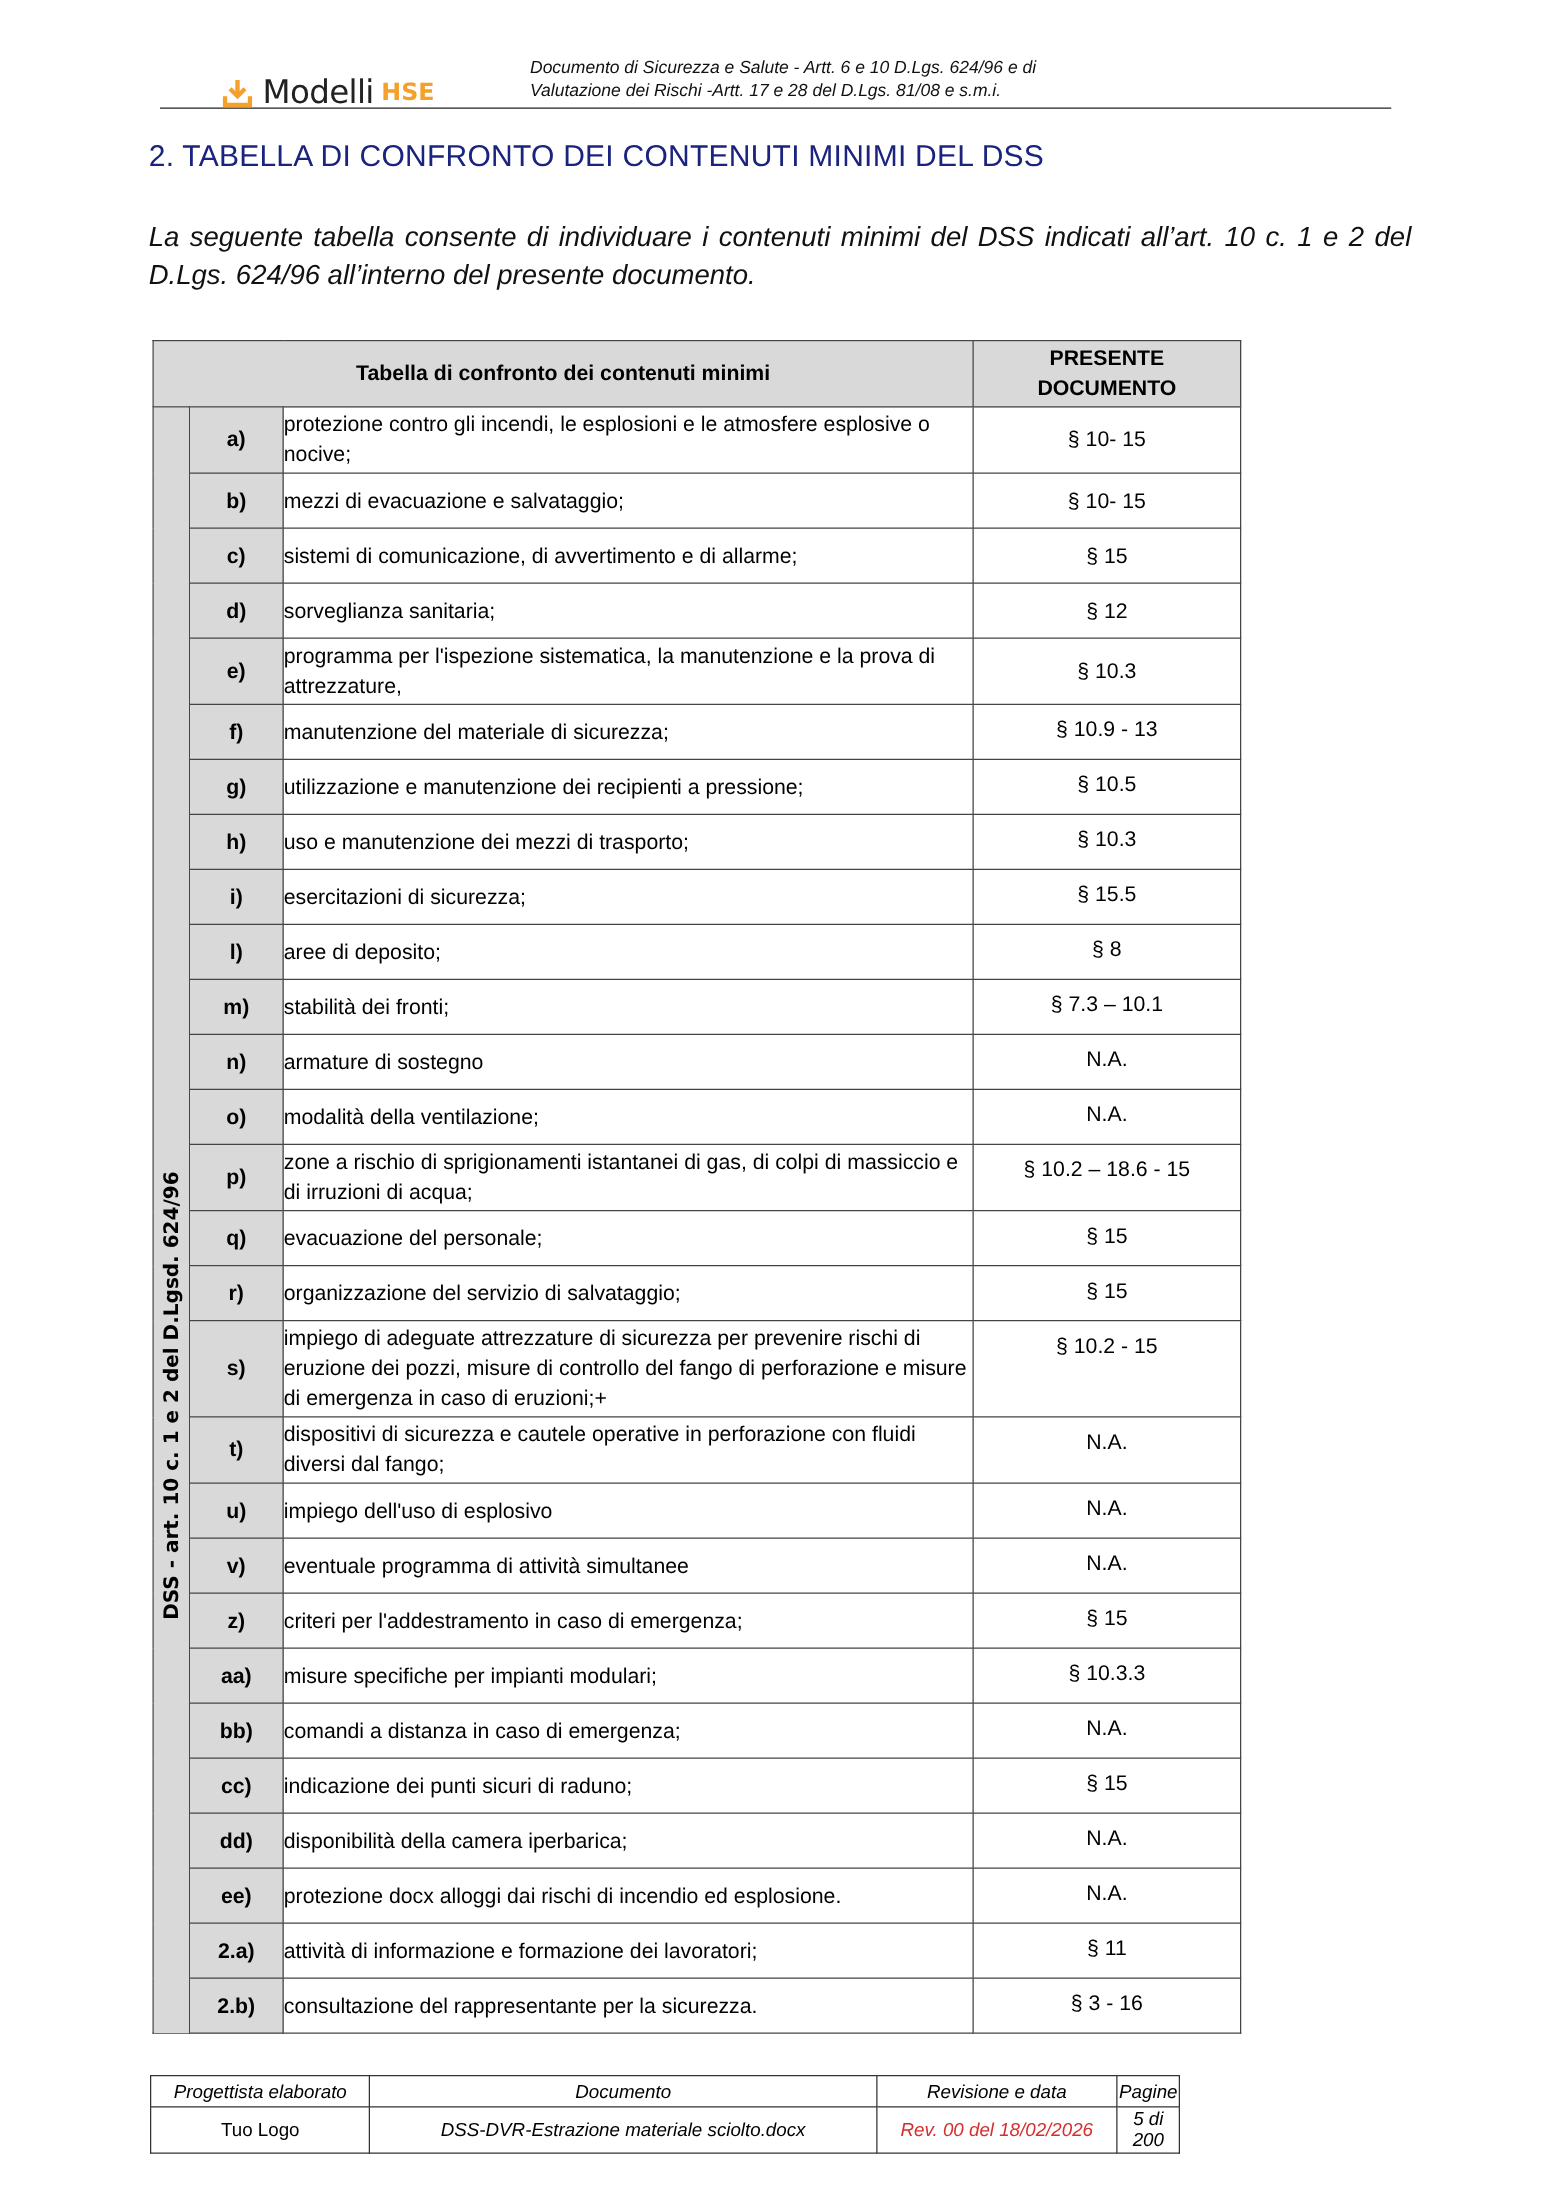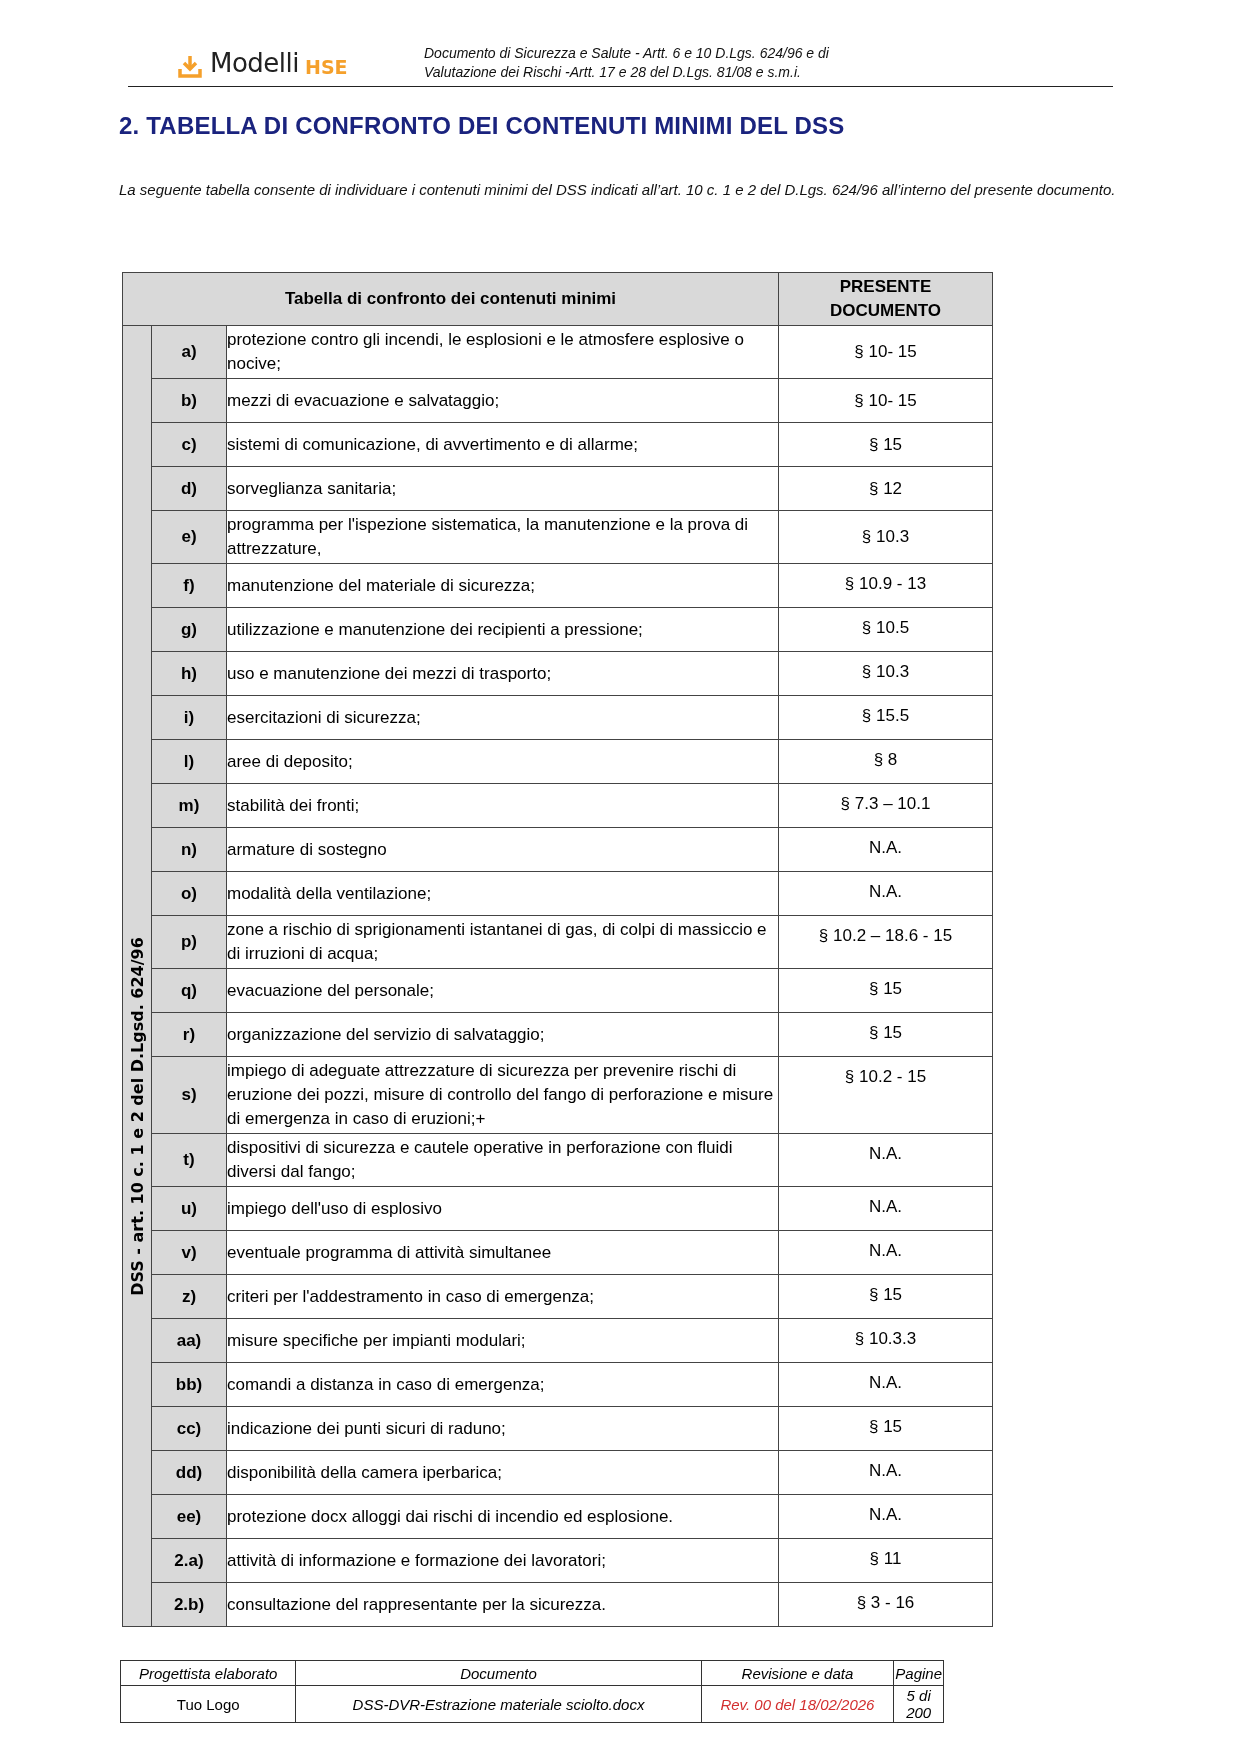--- a/index.html
+++ b/index.html
@@ -1,26 +1,26 @@
 <!DOCTYPE html>
 <html><head>
 <meta charset="utf-8">
 <style>
   html, body { margin: 0; padding: 0; background: #ffffff; }
   body { width: 1240px; height: 1754px; position: relative; font-family: "Liberation Sans", sans-serif; color: #000; overflow: hidden; }
 
   .header { position: absolute; left: 128px; top: 40px; width: 985px; height: 46px; border-bottom: 1.5px solid #222; }
-  .logo { position: absolute; left: 50px; top: 8px; display: flex; align-items: flex-end; }
+  .logo { position: absolute; left: 50px; top: 19px; display: flex; align-items: center; }
   .logo-icon { width: 24px; height: 24px; margin-right: 8px; }
   .logo-text { font-family: "DejaVu Sans", sans-serif; font-size: 26px; color: #222; letter-spacing: -0.5px; }
   .logo-hse { font-family: "DejaVu Sans", sans-serif; font-size: 19px; font-weight: bold; color: #f5a02b; margin-left: 6px; }
   .header-desc { position: absolute; left: 296px; top: 4px; font-style: italic; font-size: 14px; line-height: 19px; color: #111; }
 
-  .section-title { position: absolute; left: 119px; top: 112px; font-size: 24px; font-weight: bold; color: #1a237e; letter-spacing: 0.2px; }
-  .intro { position: absolute; left: 119px; top: 175px; width: 1010px; font-style: italic; font-size: 15px; line-height: 30px; color: #111; text-align: justify; }
+  .section-title { position: absolute; left: 119px; top: 112px; font-size: 24px; font-weight: normal; color: #1a237e; letter-spacing: 0.2px; }
+  .intro { position: absolute; left: 119px; top: 175px; width: 1010px; font-style: italic; font-size: 22px; line-height: 30px; color: #111; text-align: justify; }
 
   table.main { position: absolute; left: 122px; top: 272px; width: 871px; border-collapse: collapse; font-size: 17px; }
   table.main td, table.main th { border: 1.5px solid #444; padding: 0 4px; }
   table.main th { background: #d9d9d9; font-weight: bold; font-size: 17px; height: 52px; }
   .th-main { text-align: center; }
   .th-doc { width: 205px; text-align: center; line-height: 24px; }
   .side { width: 28px; background: #d9d9d9; padding: 0 !important; position: relative; }
   .side-text { position: absolute; left: 50%; bottom: 500px; transform: translateX(-50%) rotate(-90deg); transform-origin: center; white-space: nowrap; font-weight: bold; font-size: 16px; font-family: "DejaVu Sans", sans-serif; }
   .code { width: 66px; background: #d9d9d9; font-weight: bold; text-align: center; }
   .desc { text-align: left; line-height: 24px; padding: 2px 0 !important; }

